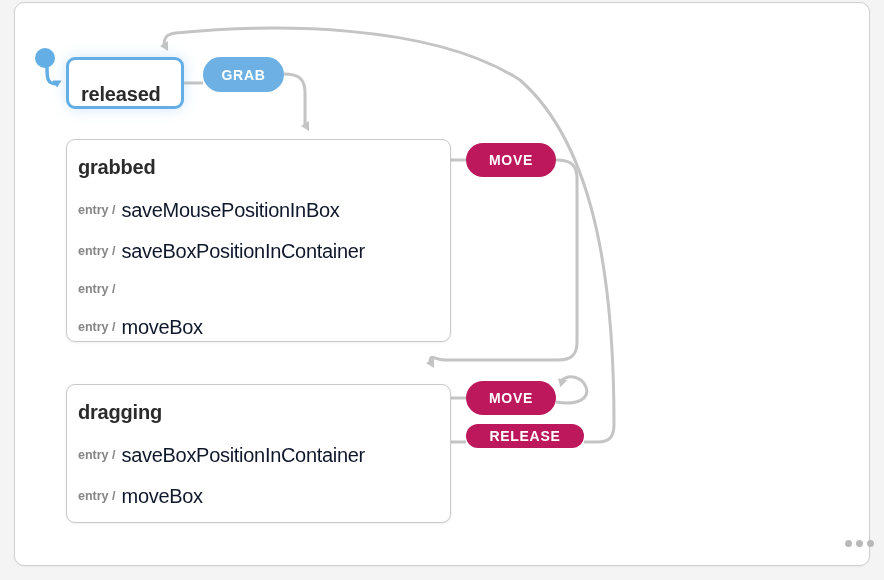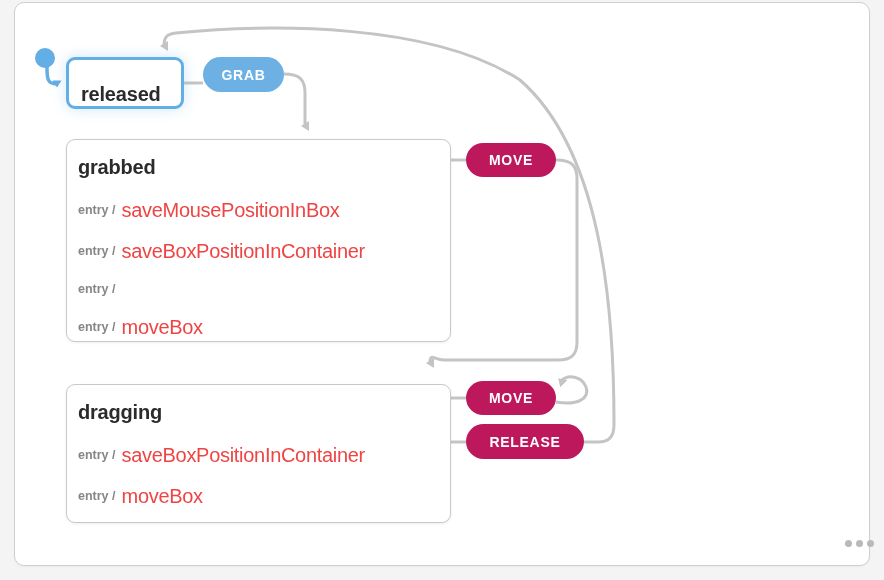--- a/index.html
+++ b/index.html
@@ -71,21 +71,21 @@
   }
   .entry-kw {
     font-size: 12.5px;
     font-weight: bold;
     color: #868686;
     margin-right: 6px;
     flex: none;
   }
   .entry-act {
     font-size: 20px;
-    color: #ef4444;
+    color: #0f172a;
     line-height: 1;
     letter-spacing: -0.3px;
   }
 
   
   #state-released {
     left: 66px;
     top: 57px;
     width: 118px;
     height: 52px;
@@ -123,21 +123,21 @@
     letter-spacing: 0.7px;
     box-sizing: border-box;
     cursor: pointer;
   }
   .event.gray { background: #be185d; }
   .event.blue { background: #6cb0e4; }
 
   #event-grab     { left: 203px; top: 57px;  width: 81px;  height: 35px; }
   #event-move-g   { left: 466px; top: 143px; width: 90px;  height: 34px; }
   #event-move-d   { left: 466px; top: 381px; width: 90px;  height: 34px; }
-  #event-release  { left: 466px; top: 424px; width: 118px; height: 35px; }
+  #event-release  { left: 466px; top: 424px; width: 118px; height: 24px; }
 
   
   .dots {
     position: absolute;
     left: 845px;
     top: 540px;
     display: flex;
     gap: 4px;
     cursor: pointer;
   }

